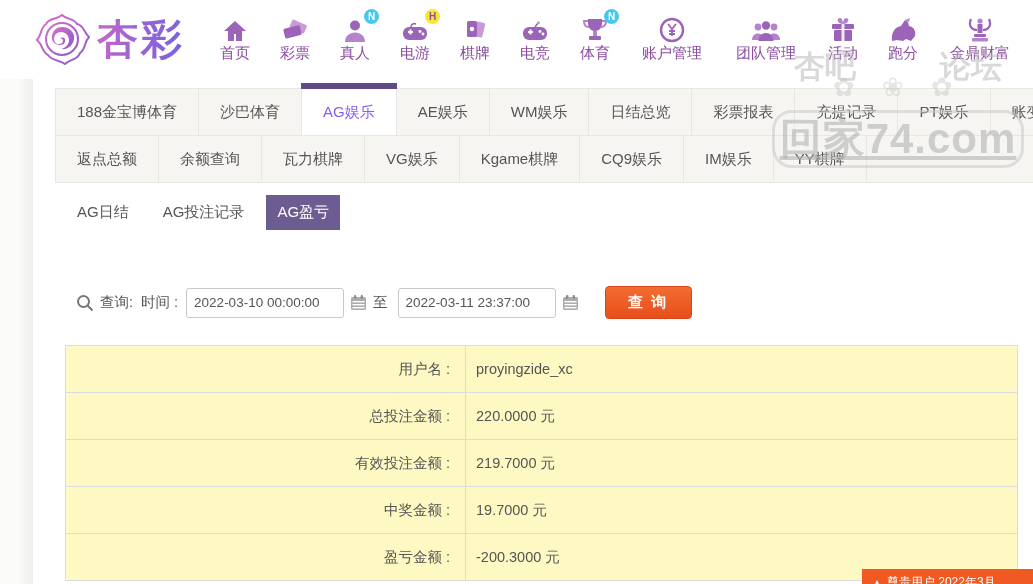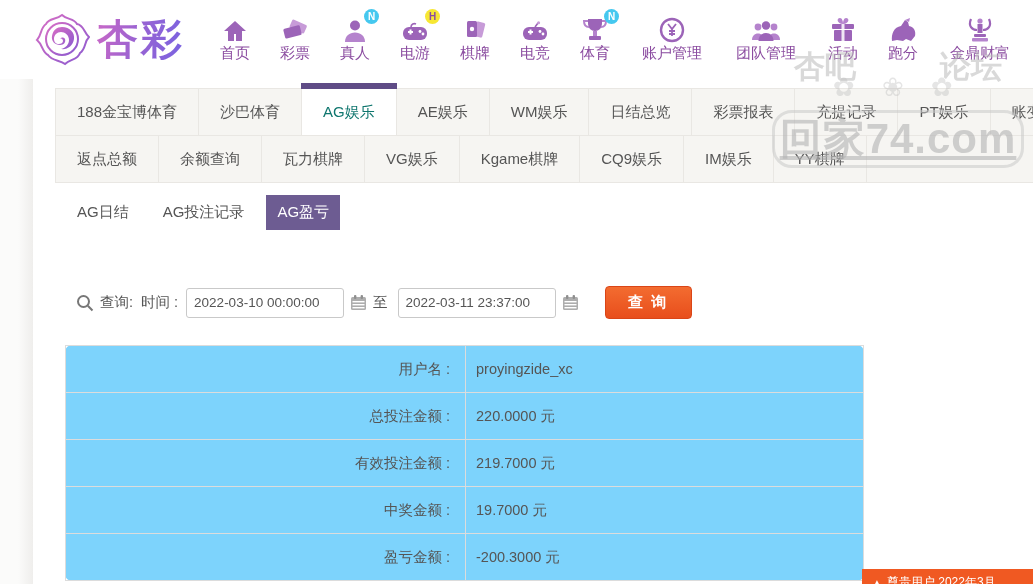--- a/index.html
+++ b/index.html
@@ -28,39 +28,39 @@
   .badge-h{background:#f7e733;color:#8b4ca0;}
   
   .left-gutter{position:absolute;left:0;top:79px;bottom:0;width:33px;
     background:linear-gradient(to right,#fbfbfa 55%,#efeeec 100%);z-index:1;}
   
   .tabstrip{margin:10px 0 0 55px;background:#f6f5f2;border:1px solid #e9e7e3;border-right:none;position:relative;z-index:1;}
   .tabrow{display:flex;}
   .tabrow.first{border-bottom:1px solid #e9e7e3;}
   .tab{padding:0 21px;line-height:46px;height:46px;font-size:15px;color:#555;
     border-right:1px solid #e9e7e3;cursor:pointer;white-space:nowrap;position:relative;}
-  .tab.active{background:#fff;color:#0f766e;text-align:center;}
+  .tab.active{background:#fff;color:#8b5cf6;text-align:center;}
   .tab.active::before{content:"";position:absolute;top:-6px;left:-1px;right:-1px;height:6px;background:#5f4c86;}
   
   .subtabs{display:flex;align-items:center;gap:10px;margin:12px 0 0 65px;}
   .subtab{font-size:15px;color:#555;padding:8px 12px;cursor:pointer;white-space:nowrap;}
   .subtab.active{background:#6d5c92;color:#fff;padding:8px 11px;}
   
   .querybar{display:flex;align-items:center;margin:56px 0 0 76px;color:#555;font-size:14.5px;}
   .querybar .lbl{margin-right:8px;}
   .magnifier{margin-right:6px;display:flex;}
   .dateinput{width:142px;height:28px;border:1px solid #c9c9c9;border-radius:3px;padding:0 7px;
     font-size:13.5px;color:#555;font-family:inherit;outline:none;background:#fff;}
   .calbtn{margin:0 6px;cursor:pointer;display:flex;align-items:center;}
   .to-lbl{margin-right:10px;}
   .query-btn{margin-left:20px;width:87px;height:33px;background:linear-gradient(#f36c30,#e84e1c);
     border:1px solid #da4517;border-radius:4px;color:#fff;font-size:15px;font-weight:bold;
     cursor:pointer;font-family:inherit;letter-spacing:2px;}
   
-  .datatable{margin:26px 0 0 65px;width:799px;border-collapse:collapse;background:#7dd3fc;border-radius:7px;}
+  .datatable{margin:26px 0 0 65px;width:953px;border-collapse:collapse;background:#fef9c3;border-radius:7px;}
   .datatable td{border:1px solid #dcdcdc;height:44px;font-size:14.5px;color:#555;}
   .datatable td.cell-label{width:383px;text-align:right;padding-right:15px;}
   .datatable td.cell-value{padding-left:10px;}
   
   .watermark{position:absolute;top:46px;left:772px;width:252px;z-index:6;pointer-events:none;}
   .wm-top{display:flex;justify-content:space-between;padding:0 22px;
     font-size:31px;font-weight:bold;color:rgba(185,185,185,.55);}
   .wm-flourish{position:absolute;top:26px;left:0;width:100%;text-align:center;
     font-size:26px;color:rgba(190,190,190,.4);letter-spacing:10px;}
   .wm-box{margin-top:22px;border:3px solid rgba(200,200,200,.55);border-radius:20px;height:52px;

